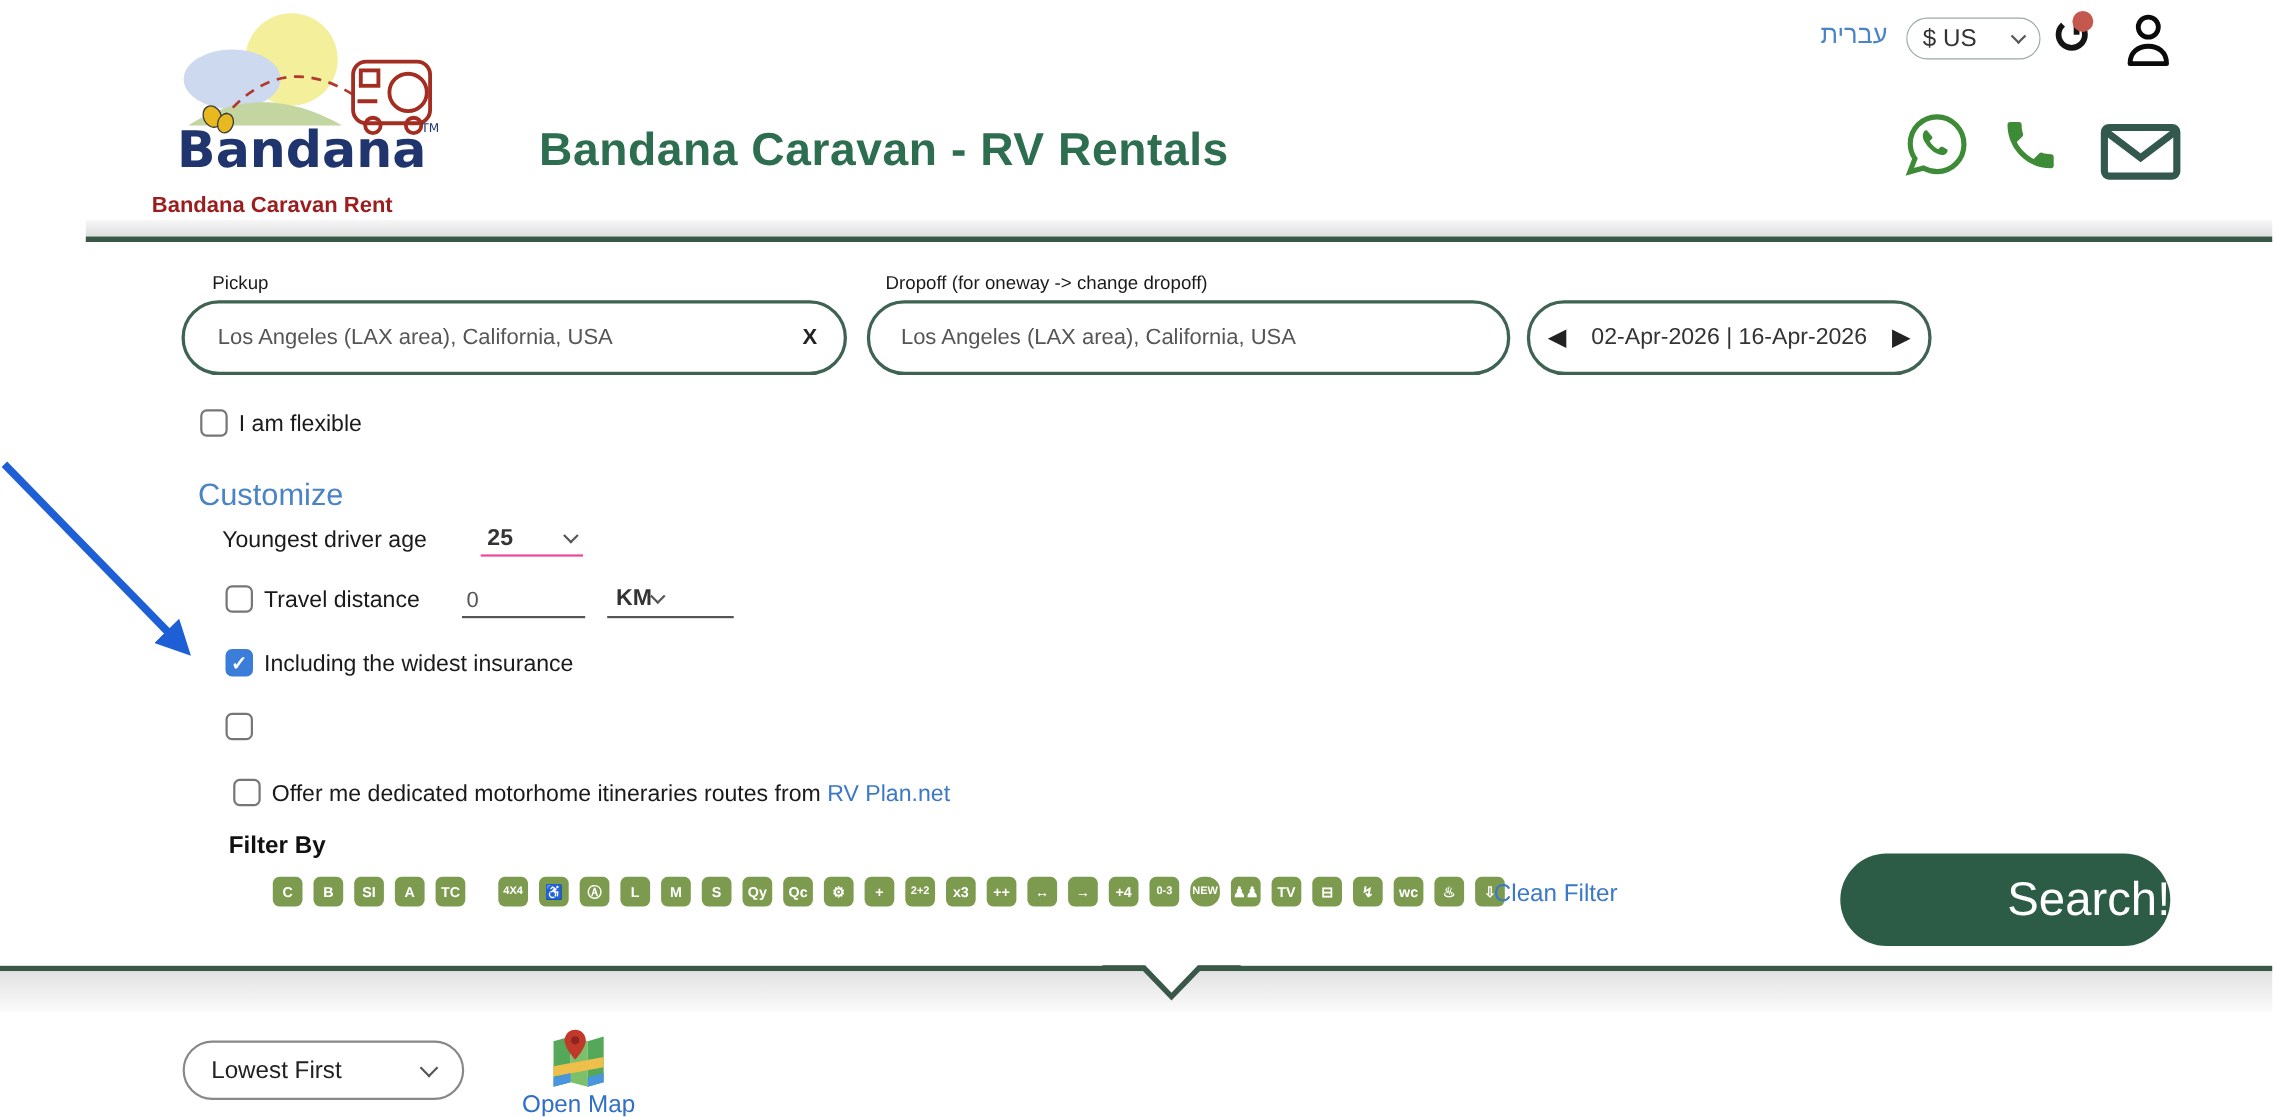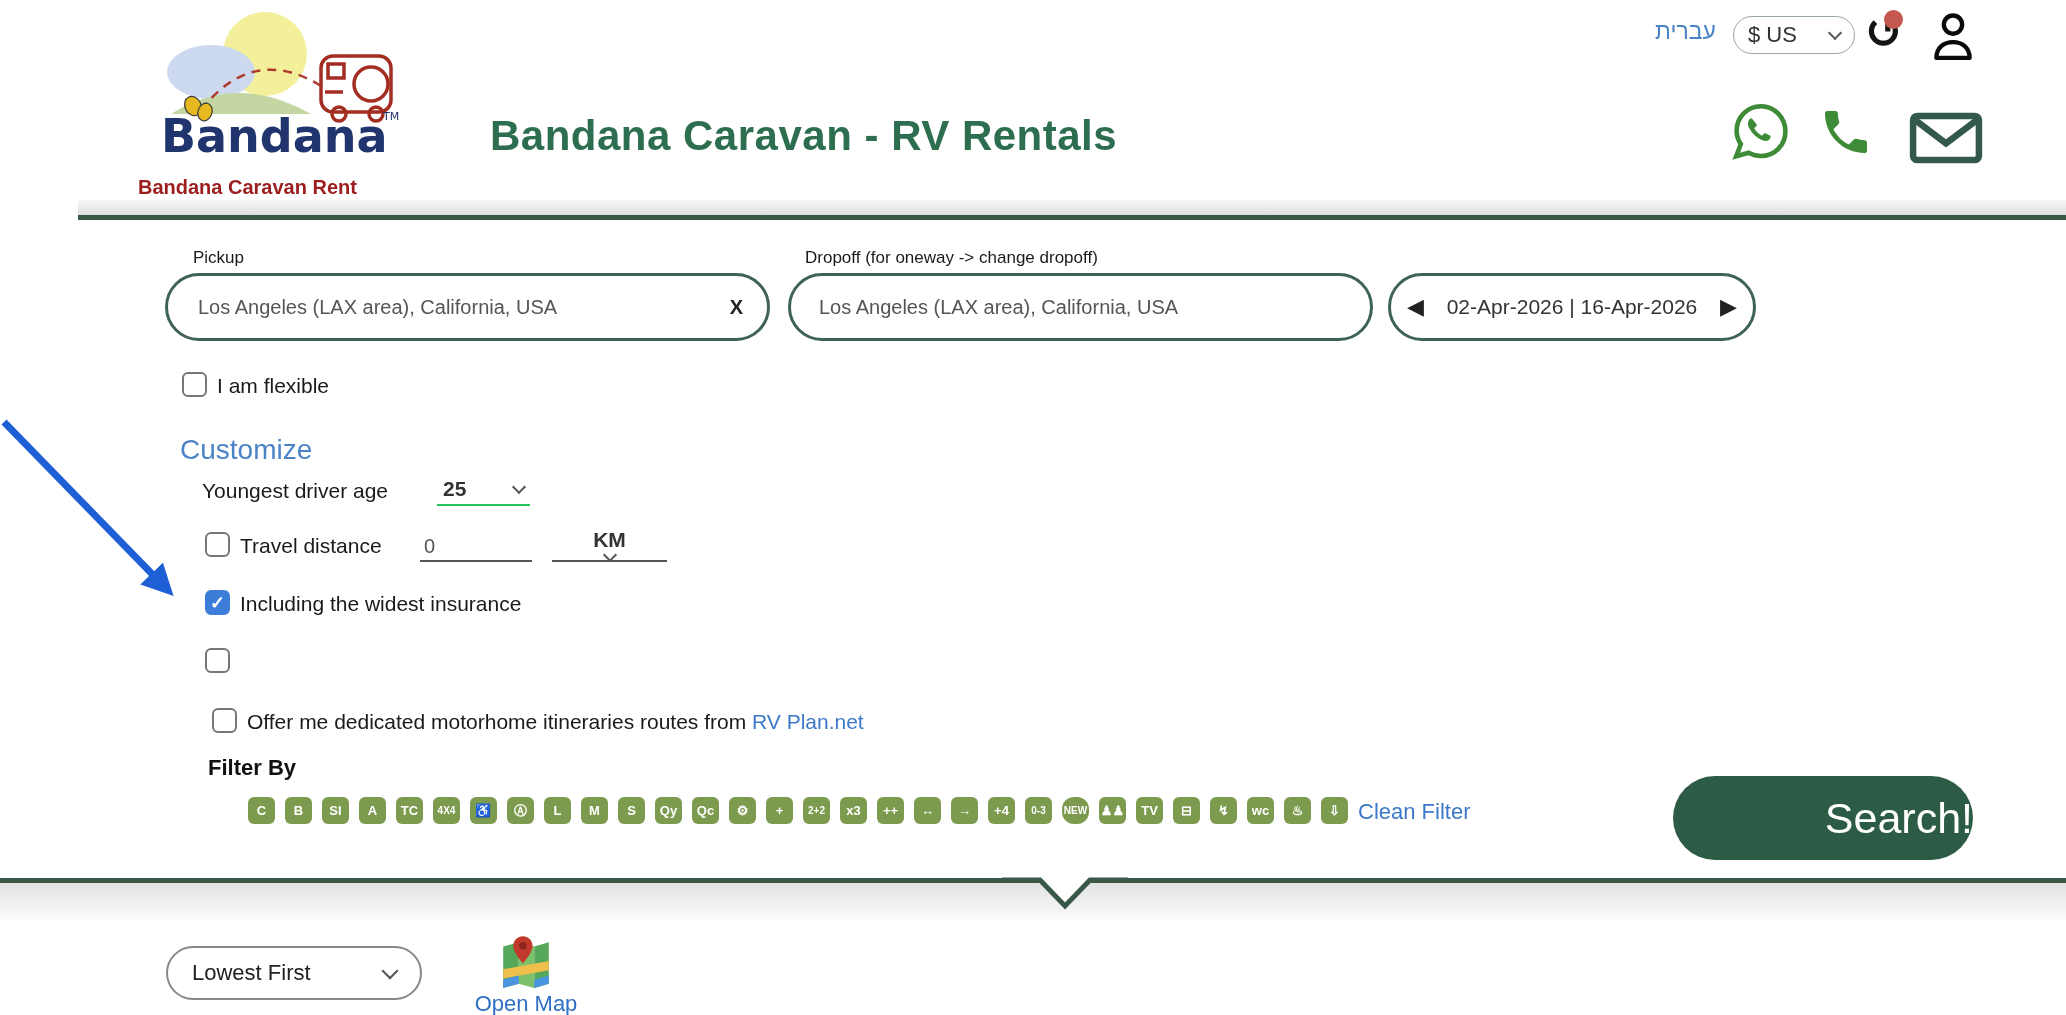--- a/index.html
+++ b/index.html
@@ -51,31 +51,31 @@
       box-sizing:border-box;cursor:pointer;display:flex;align-items:center;justify-content:center;}
   .checkbox.checked{background:#3b7dd8;border-color:#3b7dd8;color:#fff;font-size:18px;font-weight:bold;}
   .row-label{font-size:21px;color:#1a1a1a;}
 
   [data-name="flexible-checkbox"]{left:182px;top:372px;}
   [data-name="flexible-label"]{left:217px;top:374px;}
 
   [data-name="customize-link"]{left:180px;top:434px;font-size:28px;color:#4a83c6;cursor:pointer;}
 
   [data-name="driver-age-label"]{left:202px;top:479px;}
-  [data-name="driver-age-select"]{left:437px;top:474px;width:93px;height:32px;border-bottom:2px solid #22c55e;
+  [data-name="driver-age-select"]{left:437px;top:474px;width:93px;height:32px;border-bottom:2px solid #ec4899;
       display:flex;align-items:center;justify-content:space-between;padding:0 6px;box-sizing:border-box;
       font-size:21px;font-weight:bold;color:#333;cursor:pointer;}
 
   [data-name="distance-checkbox"]{left:205px;top:532px;}
   [data-name="distance-label"]{left:240px;top:534px;}
   [data-name="distance-input"]{left:420px;top:528px;width:112px;height:34px;border-bottom:2px solid #555;
       font-size:20px;color:#555;display:flex;align-items:flex-end;padding:0 4px 2px;box-sizing:border-box;cursor:text;}
   [data-name="distance-unit-select"]{left:552px;top:528px;width:115px;height:34px;border-bottom:2px solid #555;
-      display:flex;align-items:center;justify-content:space-between;padding:0 8px;box-sizing:border-box;
-      font-size:21px;font-weight:bold;color:#333;cursor:pointer;flex-direction:column;}
+      display:flex;align-items:center;justify-content:flex-start;padding:0 8px;box-sizing:border-box;
+      font-size:21px;font-weight:bold;color:#333;cursor:pointer;}
 
   [data-name="insurance-checkbox"]{left:205px;top:590px;}
   [data-name="insurance-label"]{left:240px;top:592px;}
   [data-name="bedding-checkbox"]{left:205px;top:648px;}
   [data-name="bedding-label"]{left:240px;top:650px;}
   [data-name="offer-checkbox"]{left:212px;top:708px;}
   [data-name="offer-label"]{left:247px;top:710px;}
   [data-name="offer-link"]{color:#3c78c8;cursor:pointer;}
 
   [data-name="filter-title"]{left:208px;top:755px;font-size:22px;font-weight:bold;color:#111;}
@@ -223,21 +223,21 @@
     <span data-name="offer-link">RV Plan.net</span>
   </div>
 
   <div class="abs" data-name="filter-title">Filter By</div>
   <div class="abs" data-name="filter-icon-row">
       <div class="ftile" data-name="class-c-icon">C</div>
       <div class="ftile" data-name="class-b-icon">B</div>
       <div class="ftile" data-name="class-si-icon">SI</div>
       <div class="ftile" data-name="class-a-icon">A</div>
       <div class="ftile" data-name="class-tc-icon">TC</div>
-      <div class="ftile" data-name="offroad-4x4-icon" style="font-size: 10px;">4X4</div>
+      <div class="ftile" data-name="offroad-4x4-icon" style="font-size: 10px; margin-left: 20px;">4X4</div>
       <div class="ftile" data-name="wheelchair-accessible-icon">♿</div>
       <div class="ftile" data-name="automatic-transmission-icon">Ⓐ</div>
       <div class="ftile" data-name="large-rv-icon">L</div>
       <div class="ftile" data-name="medium-rv-icon">M</div>
       <div class="ftile" data-name="small-rv-icon">S</div>
       <div class="ftile" data-name="quality-y-icon">Qy</div>
       <div class="ftile" data-name="quality-c-icon">Qc</div>
       <div class="ftile" data-name="gear-icon">⚙</div>
       <div class="ftile" data-name="person-plus-icon">+</div>
       <div class="ftile" data-name="seats-2plus2-icon" style="font-size: 10px;">2+2</div>

